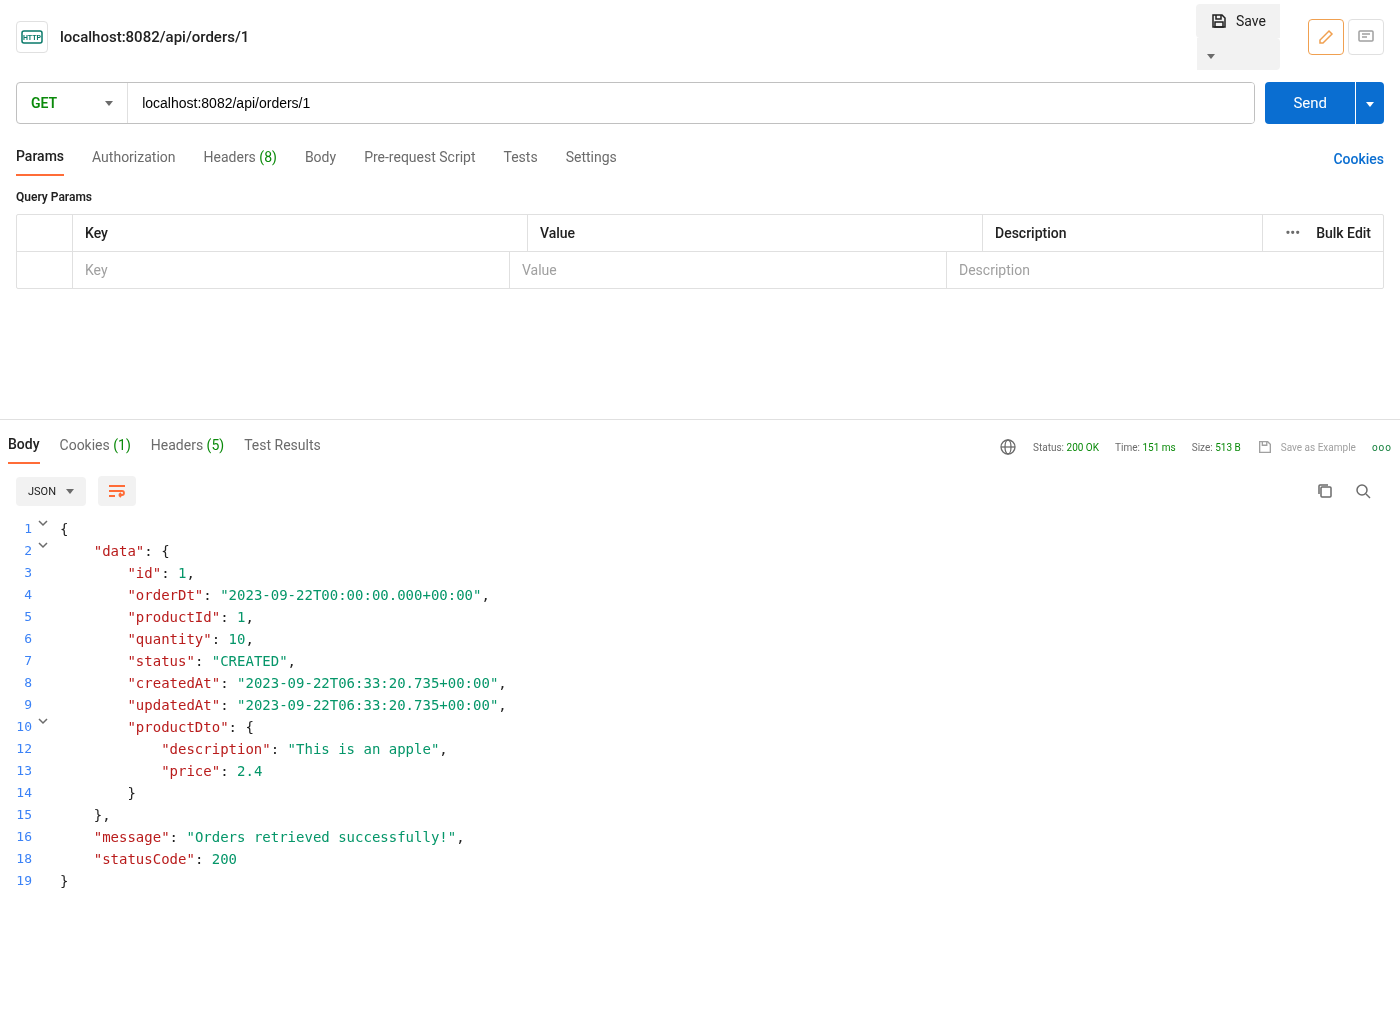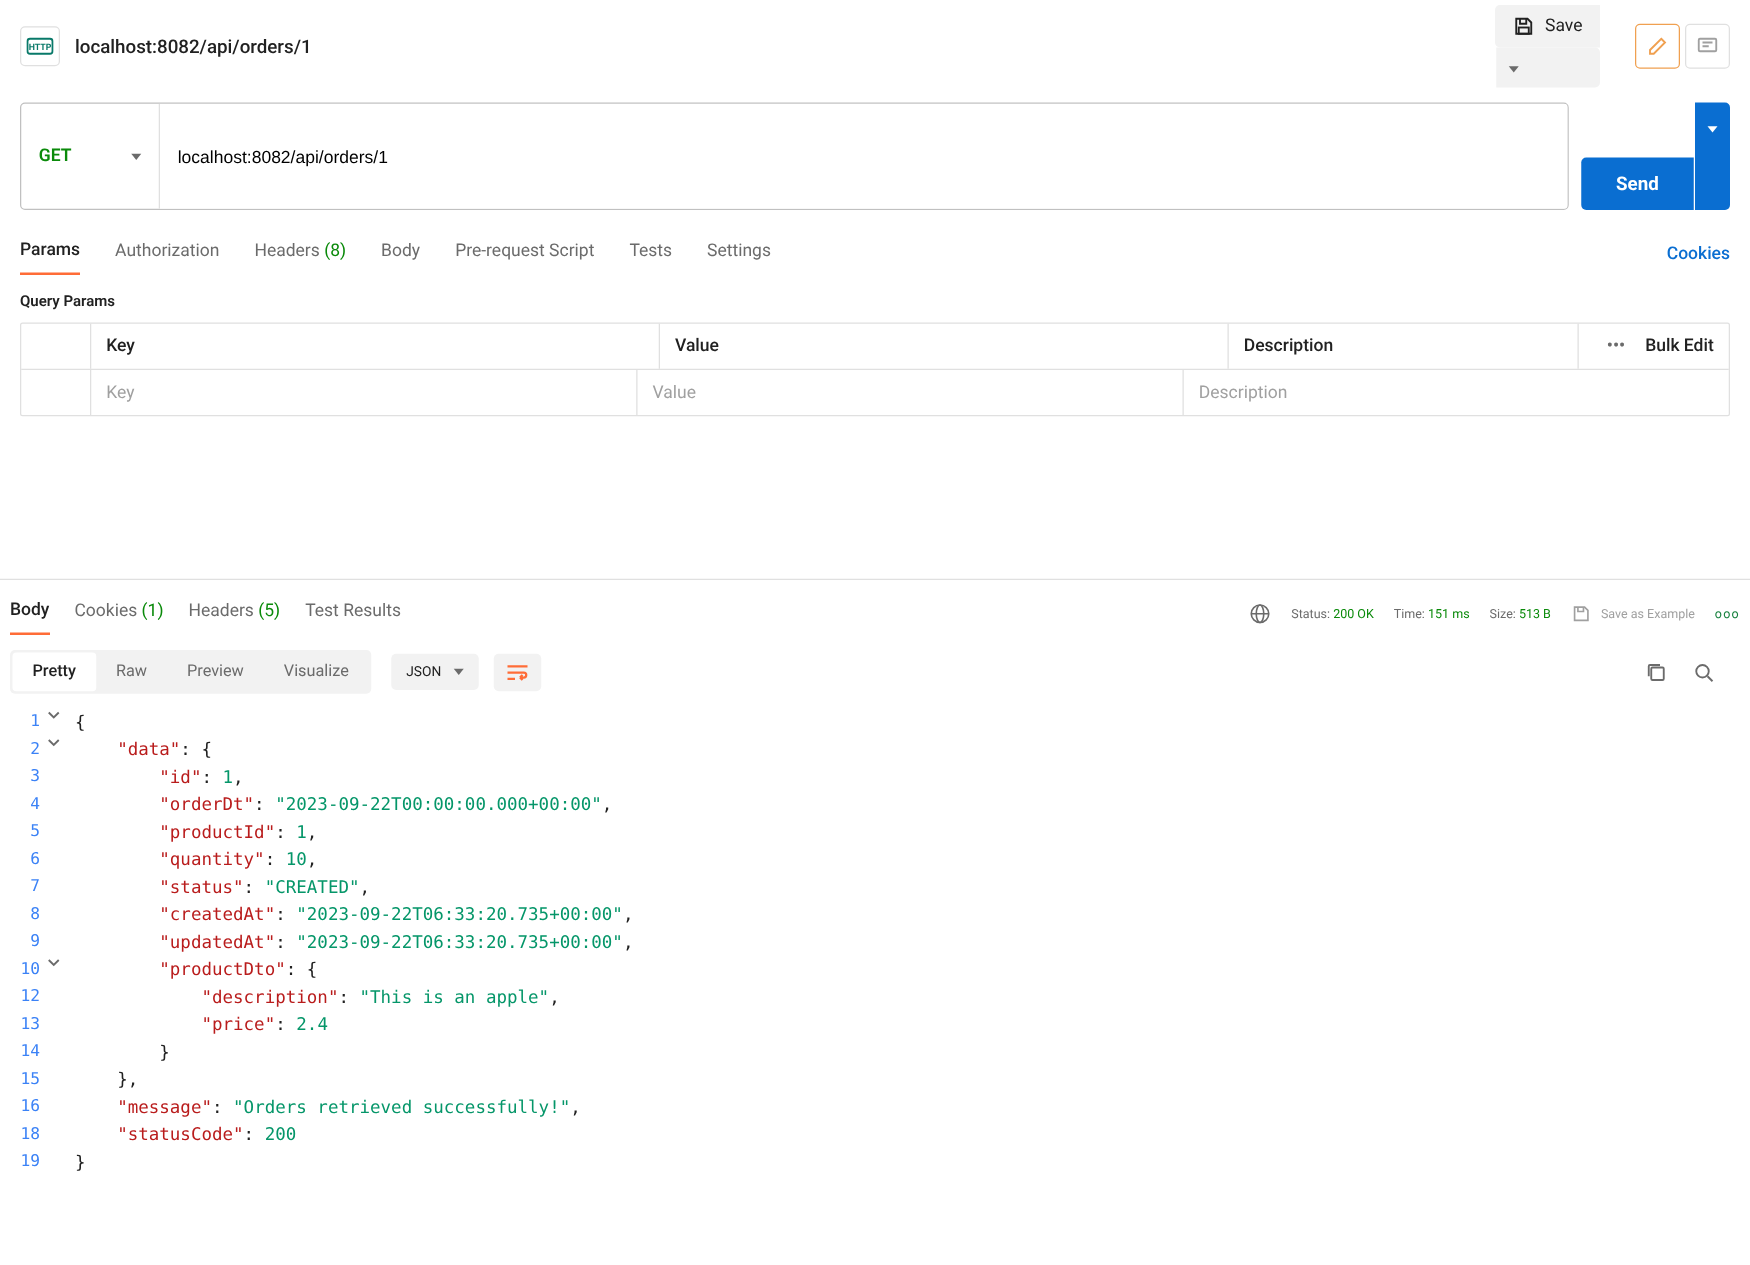--- a/index.html
+++ b/index.html
@@ -12,21 +12,21 @@
 .save-dropdown { padding: 8px 10px; background: #f2f2f2; border-radius: 0 4px 4px 0; margin-left: 1px; cursor: pointer; }
 .right-icons { display: flex; gap: 4px; margin-left: 16px; }
 .icon-btn { width: 36px; height: 36px; border: 1px solid #e0e0e0; border-radius: 4px; display: flex; align-items: center; justify-content: center; cursor: pointer; }
 .icon-btn.active { border-color: #f0a050; }
 
 .request-row { display: flex; align-items: stretch; padding: 0 16px; gap: 10px; }
 .method-url { display: flex; flex: 1; border: 1px solid #c0c0c0; border-radius: 4px; overflow: hidden; }
 .method-select { display: flex; align-items: center; gap: 48px; padding: 12px 14px; border-right: 1px solid #e0e0e0; cursor: pointer; }
 .method-label { color: #0a8a0a; font-weight: 600; font-size: 14px; }
 .url-input { flex: 1; border: none; outline: none; padding: 12px 14px; font-size: 14px; }
-.send-btn { background: #0a6ed1; color: #fff; padding: 12px 28px; border-radius: 4px 0 0 4px; font-weight: 700; font-size: 15px; cursor: pointer; display: flex; align-items: flex-end; margin-top: 44px; }
+.send-btn { background: #0a6ed1; color: #fff; padding: 12px 28px; border-radius: 4px 0 0 4px; font-weight: 400; font-size: 15px; cursor: pointer; display: flex; align-items: flex-end; }
 .send-dropdown { background: #0a6ed1; color: #fff; padding: 12px 10px; border-radius: 0 4px 4px 0; margin-left: 1px; cursor: pointer; }
 
 .req-tabs { display: flex; align-items: center; padding: 0 16px; margin-top: 18px; gap: 28px; border-bottom: 0; justify-content: center; }
 .req-tab { padding: 6px 0 10px 0; cursor: pointer; color: #6b6b6b; font-size: 14px; }
 .req-tab.active { color: #212121; border-bottom: 2px solid #ff6c37; font-weight: 500; }
 .req-tab .count { color: #0a8a0a; }
 .cookies-link { margin-left: auto; color: #0a6ed1; cursor: pointer; font-weight: 500; }
 
 .section-title { padding: 14px 16px 10px 16px; font-weight: 600; font-size: 12px; }
 .params-table { margin: 0 16px; border: 1px solid #e0e0e0; border-radius: 2px; }
@@ -191,26 +191,20 @@
           <path d="M3 3h9l3 3v9H3z"></path>
           <path d="M6 3v4h5V3"></path>
         </svg>
       <span>Save as Example</span>
     </div>
     <span style="color:#15803d;cursor:pointer;letter-spacing:1px;">ooo</span>
   </div>
 </div>
 
 <div class="body-toolbar">
-  <div class="view-tabs">
-    <div class="view-tab active">Pretty</div>
-    <div class="view-tab">Raw</div>
-    <div class="view-tab">Preview</div>
-    <div class="view-tab">Visualize</div>
-  </div>
   <div class="format-select">
     <span>JSON</span>
     <span class="chevron-down"></span>
   </div>
   <div class="wrap-btn">
     <svg width="18" height="14" viewBox="0 0 18 14" stroke="#ff6c37" stroke-width="1.8" fill="none">
         <path d="M1 2h16M1 7h13a2 2 0 010 4h-3m0 0l2-2m-2 2l2 2M1 12h6"></path>
       </svg>
   </div>
   <div class="toolbar-right">

